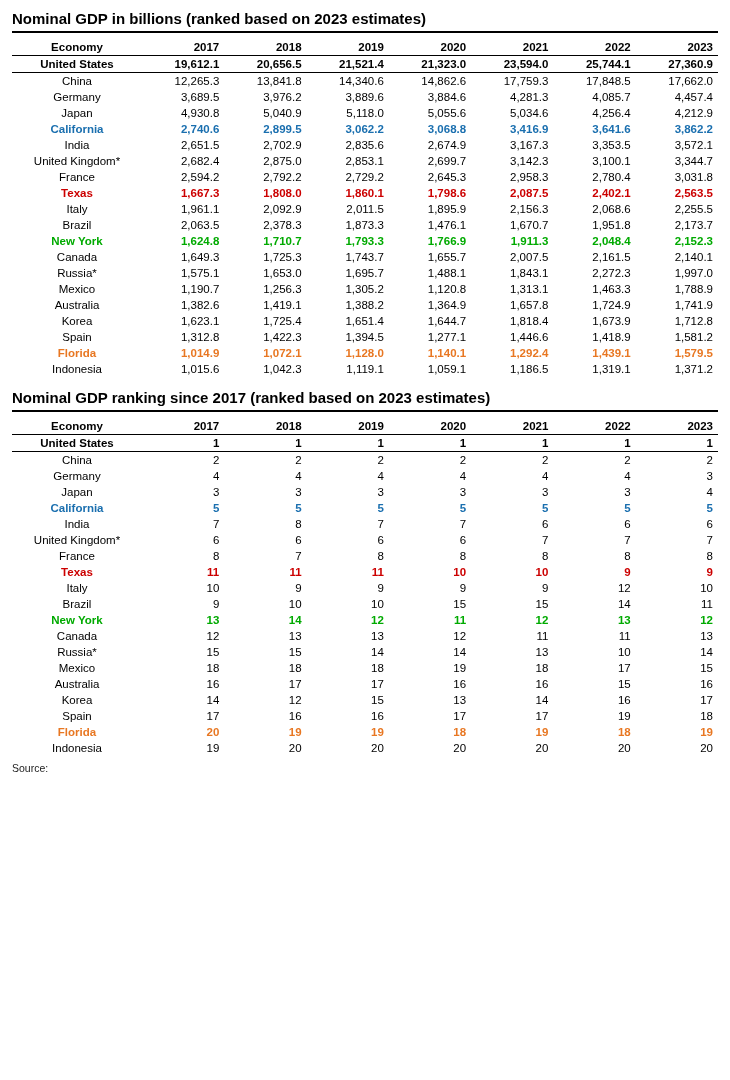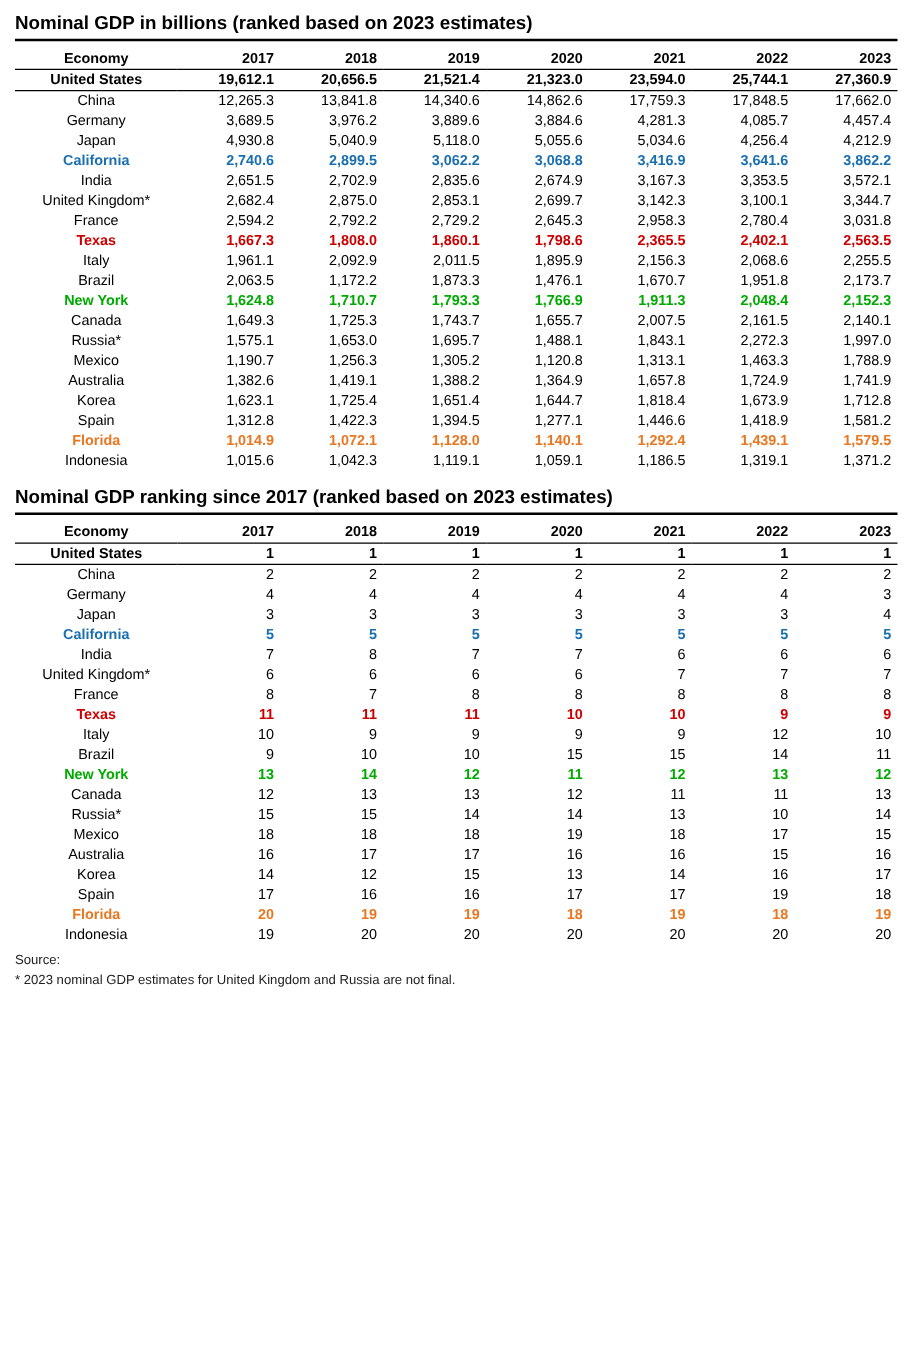--- a/index.html
+++ b/index.html
@@ -173,38 +173,38 @@
         <td>2,958.3</td>
         <td>2,780.4</td>
         <td>3,031.8</td>
       </tr>
       <tr>
         <td class="red">Texas</td>
         <td class="red">1,667.3</td>
         <td class="red">1,808.0</td>
         <td class="red">1,860.1</td>
         <td class="red">1,798.6</td>
-        <td class="red">2,365.5</td>
+        <td class="red">2,087.5</td>
         <td class="red">2,402.1</td>
         <td class="red">2,563.5</td>
       </tr>
       <tr>
         <td>Italy</td>
         <td>1,961.1</td>
         <td>2,092.9</td>
         <td>2,011.5</td>
         <td>1,895.9</td>
         <td>2,156.3</td>
         <td>2,068.6</td>
         <td>2,255.5</td>
       </tr>
       <tr>
         <td>Brazil</td>
         <td>2,063.5</td>
-        <td>1,172.2</td>
+        <td>2,378.3</td>
         <td>1,873.3</td>
         <td>1,476.1</td>
         <td>1,670.7</td>
         <td>1,951.8</td>
         <td>2,173.7</td>
       </tr>
       <tr>
         <td class="green">New York</td>
         <td class="green">1,624.8</td>
         <td class="green">1,710.7</td>
@@ -515,14 +515,13 @@
         <td>20</td>
         <td>20</td>
       </tr>
     </tbody>
 </table>
 
 <div class="source-section">
   <span class="source-label">Source:</span>
   <ul id="sources-list">
     </ul>
-  <p class="note">* 2023 nominal GDP estimates for United Kingdom and Russia are not final.</p>
 </div>
 
 </body></html>

